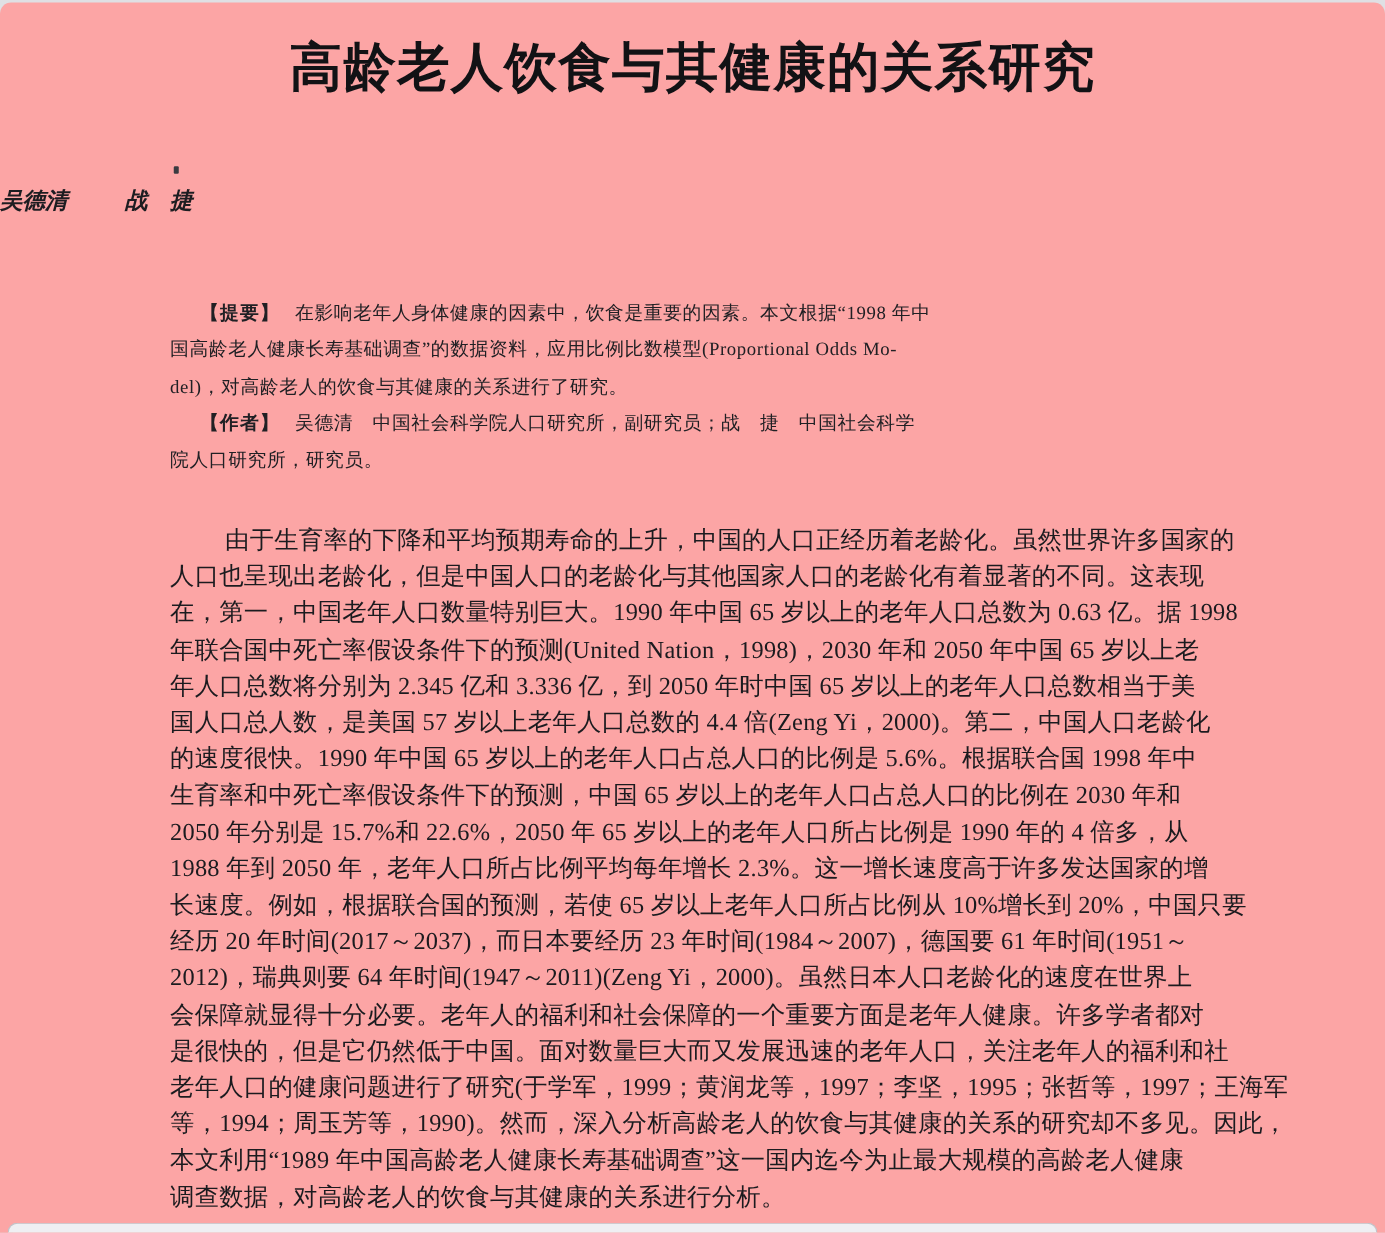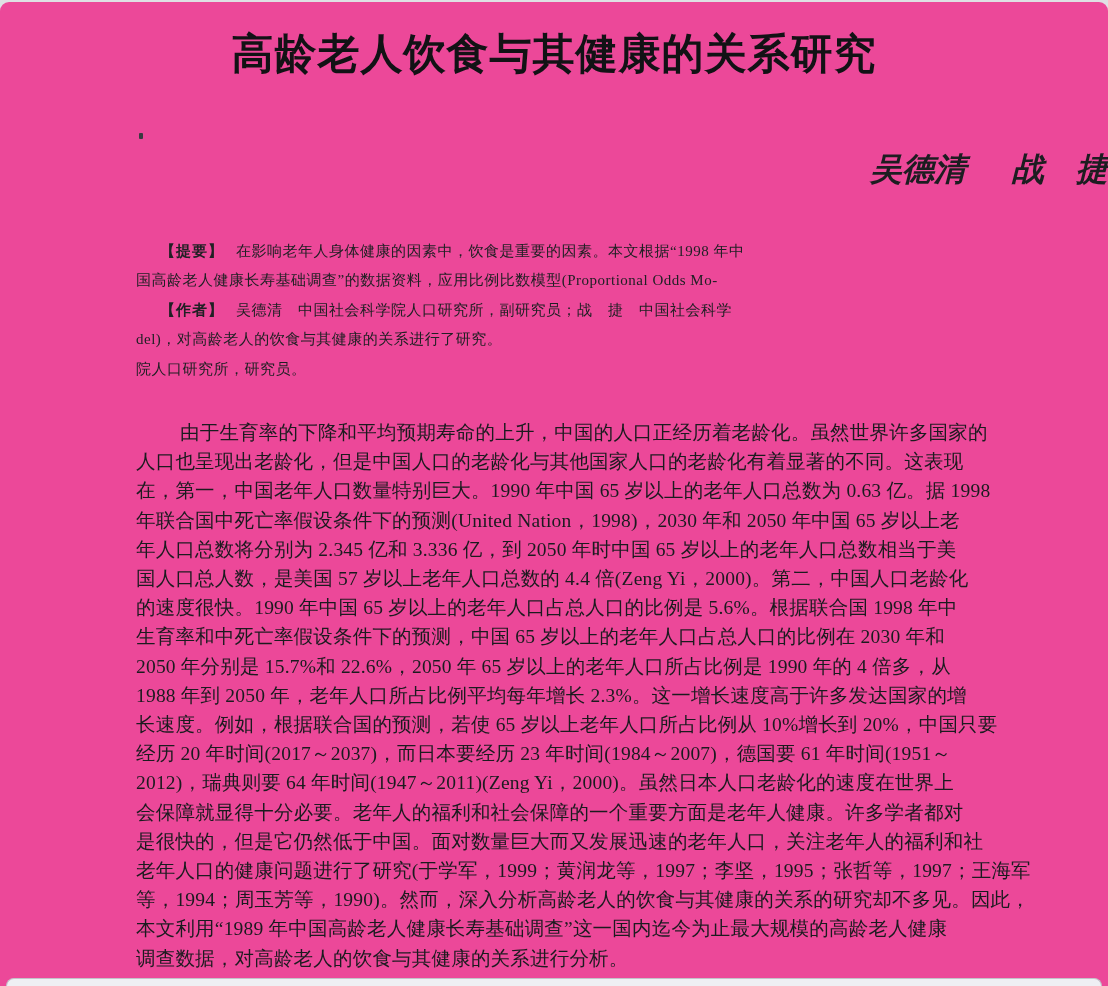--- a/index.html
+++ b/index.html
@@ -6,38 +6,38 @@
   html, body { width: 1108px; height: 986px; }
   body {
     background: #dfe0e4;
     font-family: "Liberation Serif", "DejaVu Serif", serif;
     position: relative;
     overflow: hidden;
   }
   .page {
     position: absolute;
     left: 0; right: 0; top: 2px; bottom: 0;
-    background: #ec4899;
+    background: #fca5a5;
     border-radius: 9px 9px 0 0;
     font-family: Liberation Serif, serif;
   }
   .page-title {
     position: absolute;
     top: 24px; left: 0; width: 100%;
     text-align: center;
     font-size: 42px;
     font-weight: 700;
     letter-spacing: 1px;
     color: #121215;
   }
   .authors-line {
     position: absolute;
     top: 146px; left: 0; width: 100%;
-    text-align: right;
-    font-size: 32px;
+    text-align: left;
+    font-size: 18px;
     font-style: italic;
     font-weight: 600;
     color: #1d1d21;
   }
   .author-gap { display: inline-block; width: 46px; }
   .scan-speck {
     position: absolute;
     left: 139px; top: 131px;
     width: 4px; height: 6px;
     background: #3a3a40;
@@ -88,24 +88,24 @@
 
   <div class="authors-line">
     <span>吴德清</span><span class="author-gap"></span><span>战　捷</span>
   </div>
 
   <div class="abstract-section">
     <div class="ab-line first">
       <span class="ab-label">【提要】</span><span>在影响老年人身体健康的因素中，饮食是重要的因素。本文根据“1998 年中</span>
     </div>
     <div class="ab-line">国高龄老人健康长寿基础调查”的数据资料，应用比例比数模型(Proportional Odds Mo-</div>
+    <div class="ab-line">del)，对高龄老人的饮食与其健康的关系进行了研究。</div>
     <div class="ab-line first">
       <span class="ab-label">【作者】</span><span>吴德清　中国社会科学院人口研究所，副研究员；战　捷　中国社会科学</span>
     </div>
-    <div class="ab-line">del)，对高龄老人的饮食与其健康的关系进行了研究。</div>
     <div class="ab-line">院人口研究所，研究员。</div>
   </div>
 
   <div class="body-section">
     <div class="b-line first">由于生育率的下降和平均预期寿命的上升，中国的人口正经历着老龄化。虽然世界许多国家的</div>
     <div class="b-line">人口也呈现出老龄化，但是中国人口的老龄化与其他国家人口的老龄化有着显著的不同。这表现</div>
     <div class="b-line">在，第一，中国老年人口数量特别巨大。1990 年中国 65 岁以上的老年人口总数为 0.63 亿。据 1998</div>
     <div class="b-line">年联合国中死亡率假设条件下的预测(United Nation，1998)，2030 年和 2050 年中国 65 岁以上老</div>
     <div class="b-line">年人口总数将分别为 2.345 亿和 3.336 亿，到 2050 年时中国 65 岁以上的老年人口总数相当于美</div>
     <div class="b-line">国人口总人数，是美国 57 岁以上老年人口总数的 4.4 倍(Zeng Yi，2000)。第二，中国人口老龄化</div>

